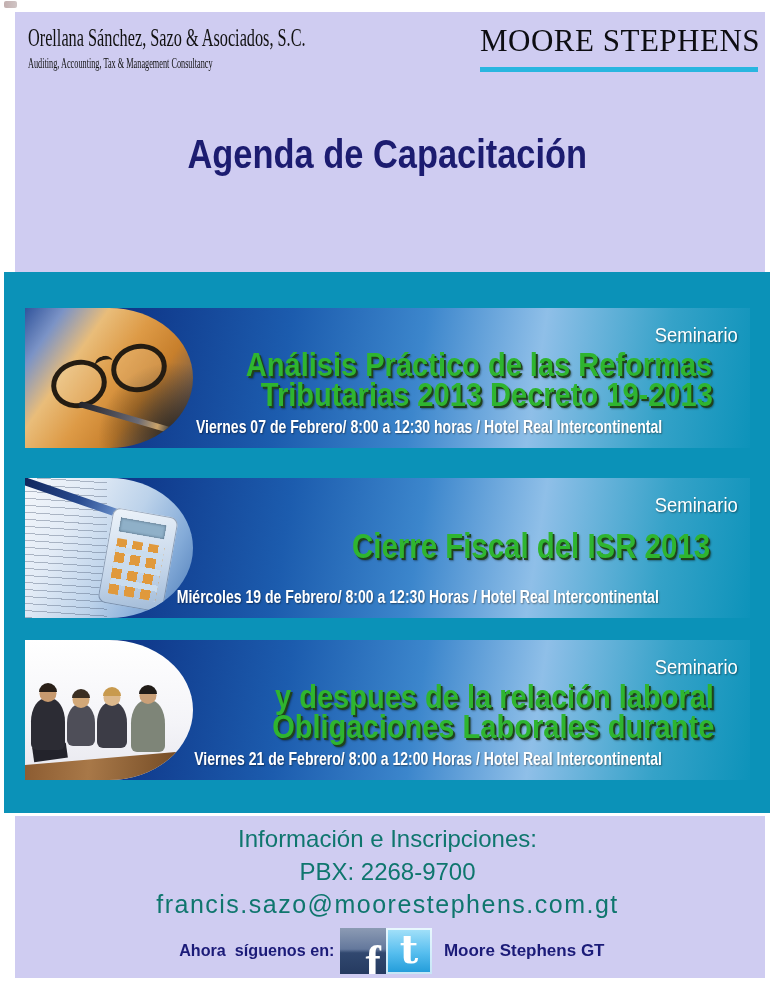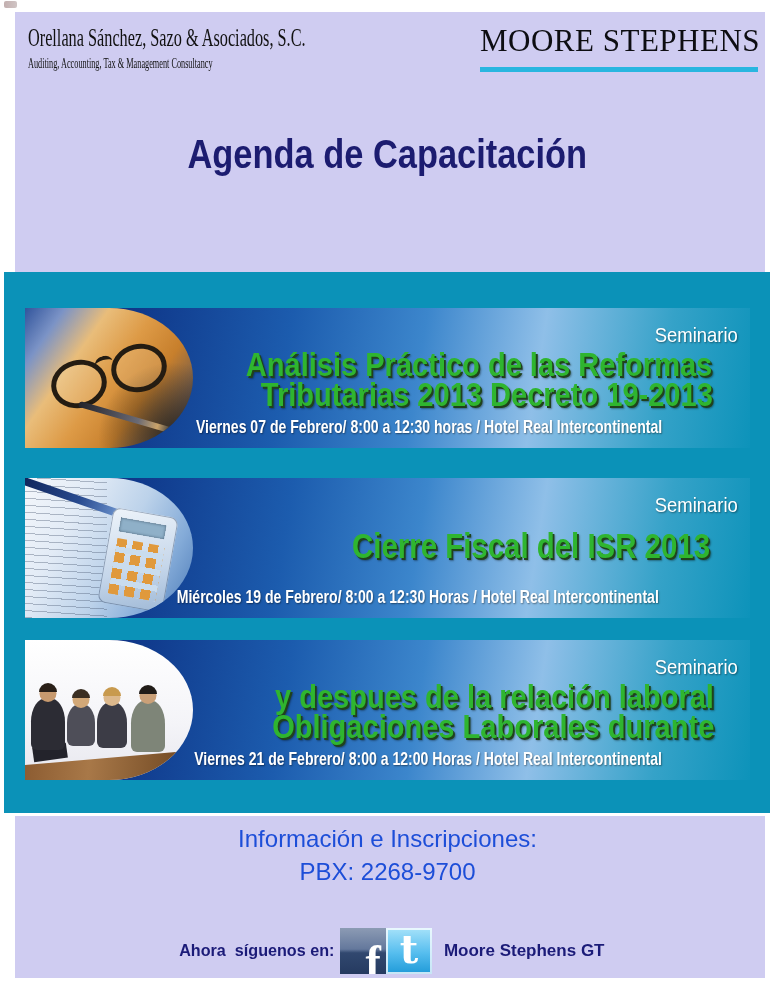--- a/index.html
+++ b/index.html
@@ -90,21 +90,21 @@
               text-shadow:2px 2px 0 #20421c,3px 3px 2px rgba(0,0,0,.35);}
   .green-line>span{display:inline-block;transform:scaleX(.88);}
   .green-big{line-height:44px;margin-top:4px;font-weight:bold;font-size:35px;color:#2fb52f;white-space:nowrap;
              text-shadow:2px 2px 0 #20421c,3px 3px 2px rgba(0,0,0,.35);}
   .green-big>span{display:inline-block;transform:scaleX(.84);}
   .date-line{margin-top:auto;margin-bottom:8px;line-height:26px;color:#ffffff;font-weight:bold;
              font-size:19px;white-space:nowrap;text-shadow:1px 1px 2px rgba(0,0,0,.45);}
   .date-line>span{display:inline-block;transform:scaleX(.74);}
 
   
-  .footer-block{position:absolute;left:0;right:0;top:822px;text-align:center;color:#1d4ed8;}
+  .footer-block{position:absolute;left:0;right:0;top:822px;text-align:center;color:#0f766e;}
   .footer-line{font-size:24px;line-height:33px;white-space:nowrap;}
   .footer-email{letter-spacing:1.5px;font-size:25px;}
   .social-row{position:absolute;left:0;right:0;top:926px;height:50px;display:flex;
               justify-content:center;align-items:center;}
   .follow-label{color:#1b1b78;font-weight:bold;font-size:17px;white-space:pre;margin-right:6px;
                 transform:scaleX(.95);transform-origin:right center;}
   .icon{width:46px;height:46px;position:relative;overflow:hidden;flex:0 0 auto;}
   .fb{background:linear-gradient(180deg,#8c9bb4 0%,#64789c 46%,#31486f 54%,#253a60 100%);}
   .fb span{position:absolute;right:5px;bottom:-14px;color:#ffffff;font-weight:bold;font-size:46px;
            font-family:"Liberation Serif",serif;}
@@ -180,20 +180,21 @@
       <div class="seminario"><span>Seminario</span></div>
       <div class="green-line"><span>y despues de la relación laboral</span></div>
       <div class="green-line"><span>Obligaciones Laborales durante</span></div>
       <div class="date-line"><span>Viernes 21 de Febrero/ 8:00 a 12:00 Horas / Hotel Real Intercontinental</span></div>
     </div>
   </section>
 
   <div class="footer-block">
     <div class="footer-line">Información e Inscripciones:</div>
     <div class="footer-line">PBX: 2268-9700</div>
+    <div class="footer-line footer-email">francis.sazo@moorestephens.com.gt</div>
   </div>
 
   <div class="social-row">
     <span class="follow-label">Ahora  síguenos en:</span>
     <span class="icon fb">
         <span>f</span>
       </span>
     <span class="icon tw">
         <span>t</span>
       </span>

